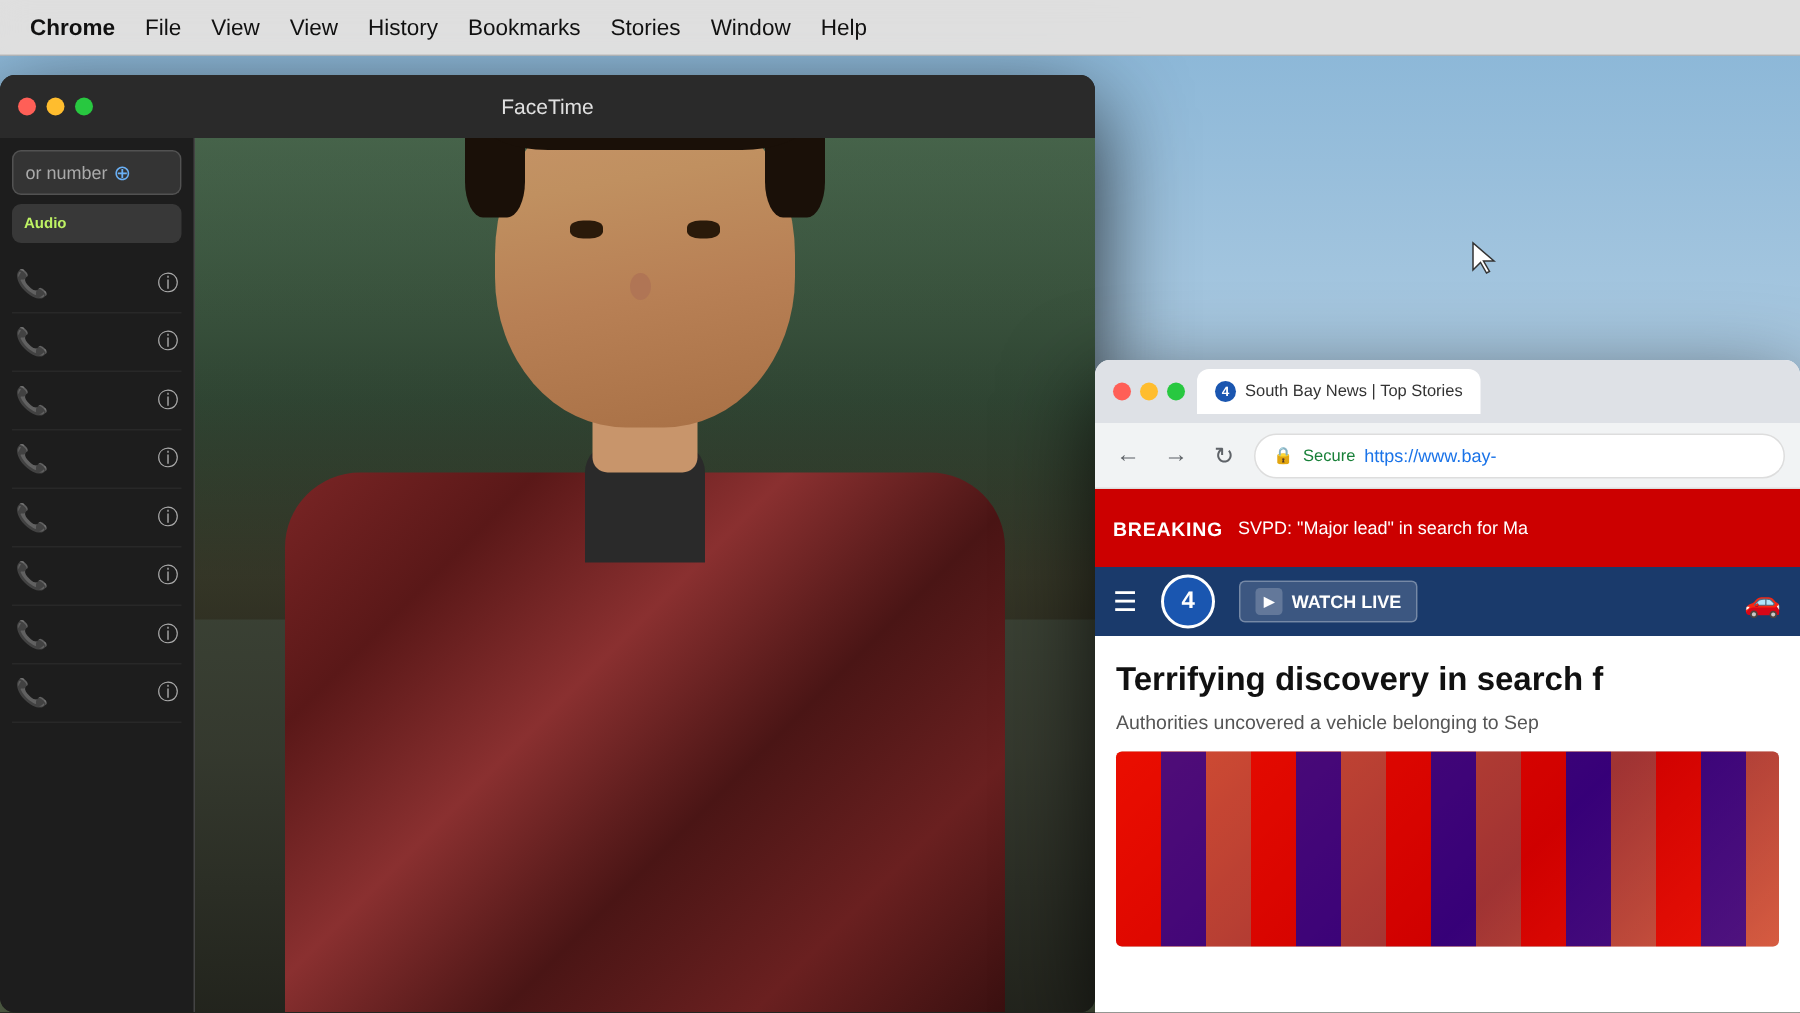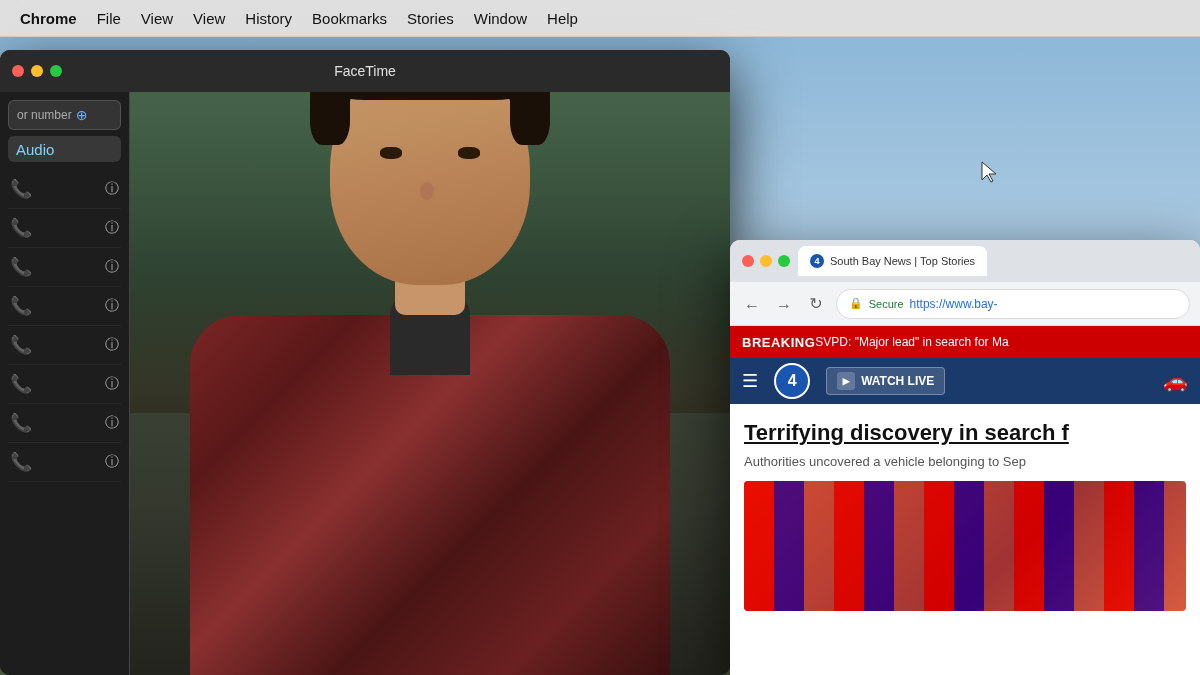--- a/index.html
+++ b/index.html
@@ -142,22 +142,23 @@
       background: rgba(255,255,255,0.12);
       border-radius: 6px;
       height: 26px;
       display: flex;
       align-items: center;
       padding: 0 8px;
       margin-bottom: 8px;
     }
 
     .sidebar-audio-text {
-      color: #7dd3fc;
-      font-size: 15px;
+      color: #bef264;
+      font-size: 10px;
+      font-weight: bold;
     }
 
     .contact-row {
       display: flex;
       align-items: center;
       padding: 8px 2px;
       border-bottom: 1px solid rgba(255,255,255,0.05);
     }
 
     .contact-phone {
@@ -339,24 +340,25 @@
 
     .url-text {
       color: #1a73e8;
       font-size: 12px;
       white-space: nowrap;
     }
 
     
     .breaking-bar {
       background: #cc0000;
-      height: 32px;
+      height: 52px;
       display: flex;
       align-items: center;
       padding: 0 12px;
+      gap: 10px;
     }
 
     .breaking-label {
       background: #cc0000;
       color: white;
       font-size: 13px;
       font-weight: 800;
       letter-spacing: 0.5px;
     }
 
@@ -434,21 +436,20 @@
       padding: 16px 14px;
       background: white;
     }
 
     .news-headline {
       font-size: 22px;
       font-weight: 700;
       color: #111;
       line-height: 1.2;
       margin-bottom: 8px;
-      text-decoration: underline;
     }
 
     .news-subtext {
       font-size: 13px;
       color: #555;
       margin-bottom: 12px;
     }
 
     .news-image-placeholder {
       width: 100%;

